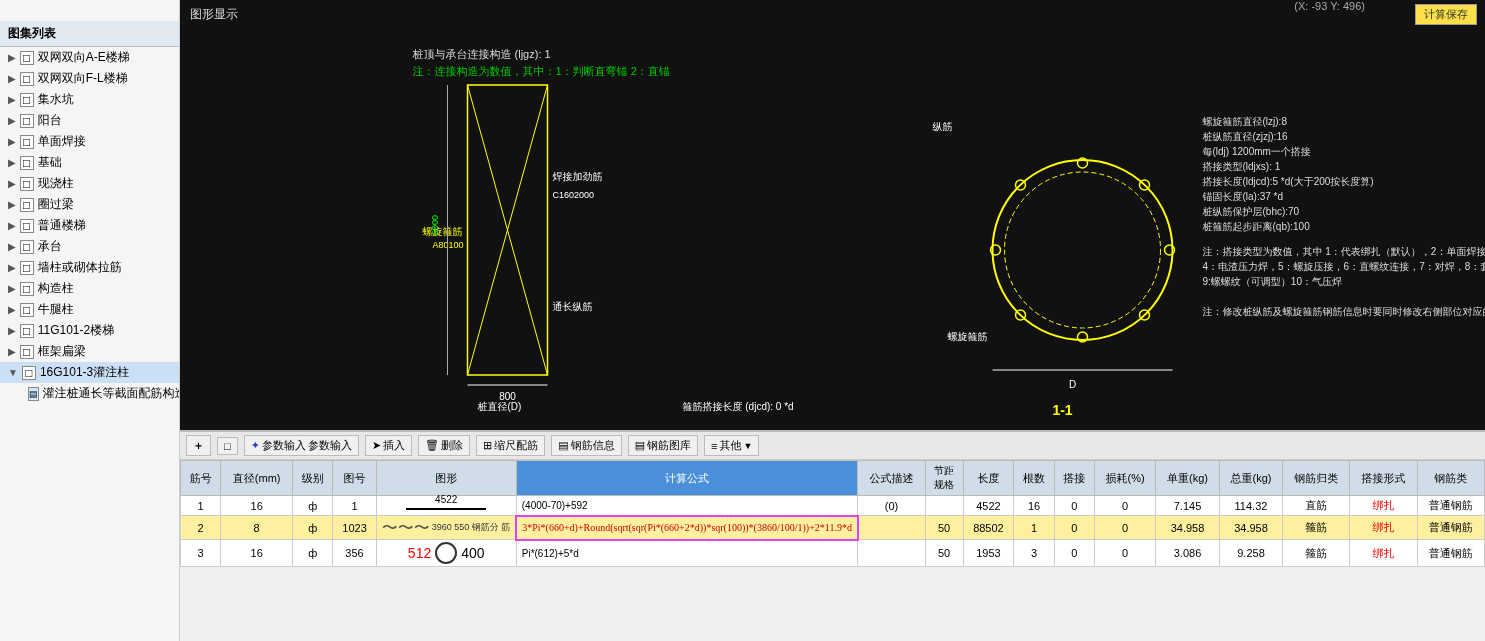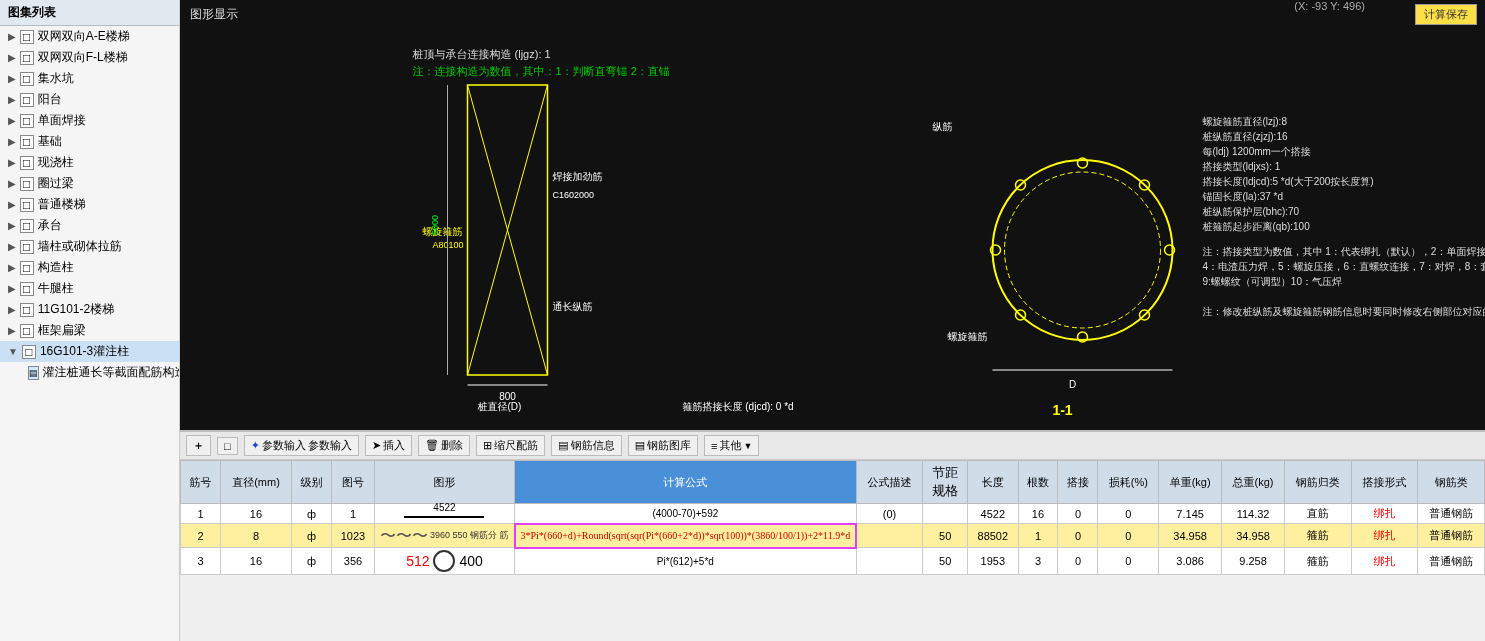--- a/index.html
+++ b/index.html
@@ -15,20 +15,21 @@
       flex-direction: column;
       height: 641px;
       overflow-y: auto;
     }
     #sidebar .sidebar-title {
       background: #e0e8f0;
       padding: 4px 8px;
       font-weight: bold;
       font-size: 12px;
       border-bottom: 1px solid #bbb;
+      margin-top: 21px;
     }
     .tree-item {
       display: flex;
       align-items: center;
       padding: 2px 4px 2px 8px;
       cursor: pointer;
       font-size: 12px;
       white-space: nowrap;
     }
     .tree-item .arrow { margin-right: 4px; font-size: 10px; color: #555; }
@@ -149,21 +150,21 @@
     tbody td {
       border: 1px solid #ccc;
       padding: 2px 5px;
       text-align: center;
       white-space: nowrap;
       background: white;
     }
     tbody tr:nth-child(even) td { background: #f8f8f8; }
     .row-highlighted td { background: #fff0a0 !important; }
     .formula-cell {
-      text-align: center;
+      text-align: left;
       font-size: 10px;
     }
     .formula-highlighted {
       border: 2px solid #e040fb !important;
       background: #fff8ff !important;
       color: #c00;
       font-family: Liberation Serif, serif;
     }
   </style>
 </head>
@@ -378,21 +379,21 @@
       <table>
         <thead>
           <tr>
             <th>筋号</th>
             <th>直径(mm)</th>
             <th>级别</th>
             <th>图号</th>
             <th style="width:140px;">图形</th>
             <th style="width:280px;background:#4a90d9;color:white;font-family:Liberation Serif, serif;">计算公式</th>
             <th>公式描述</th>
-            <th style="font-size:13px;">节距<br>规格</th>
+            <th style="font-size:10px;">节距<br>规格</th>
             <th>长度</th>
             <th>根数</th>
             <th>搭接</th>
             <th>损耗(%)</th>
             <th>单重(kg)</th>
             <th>总重(kg)</th>
             <th>钢筋归类</th>
             <th>搭接形式</th>
             <th>钢筋类</th>
           </tr>

